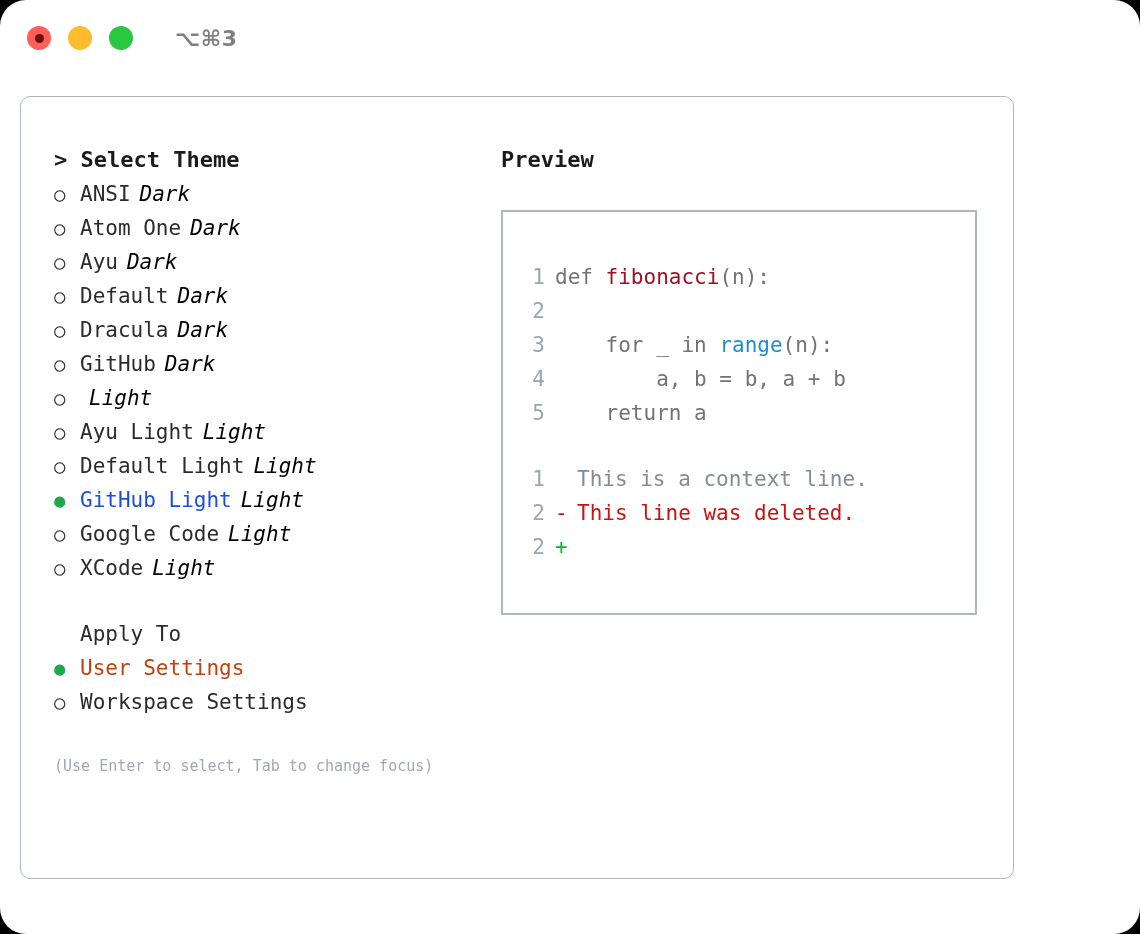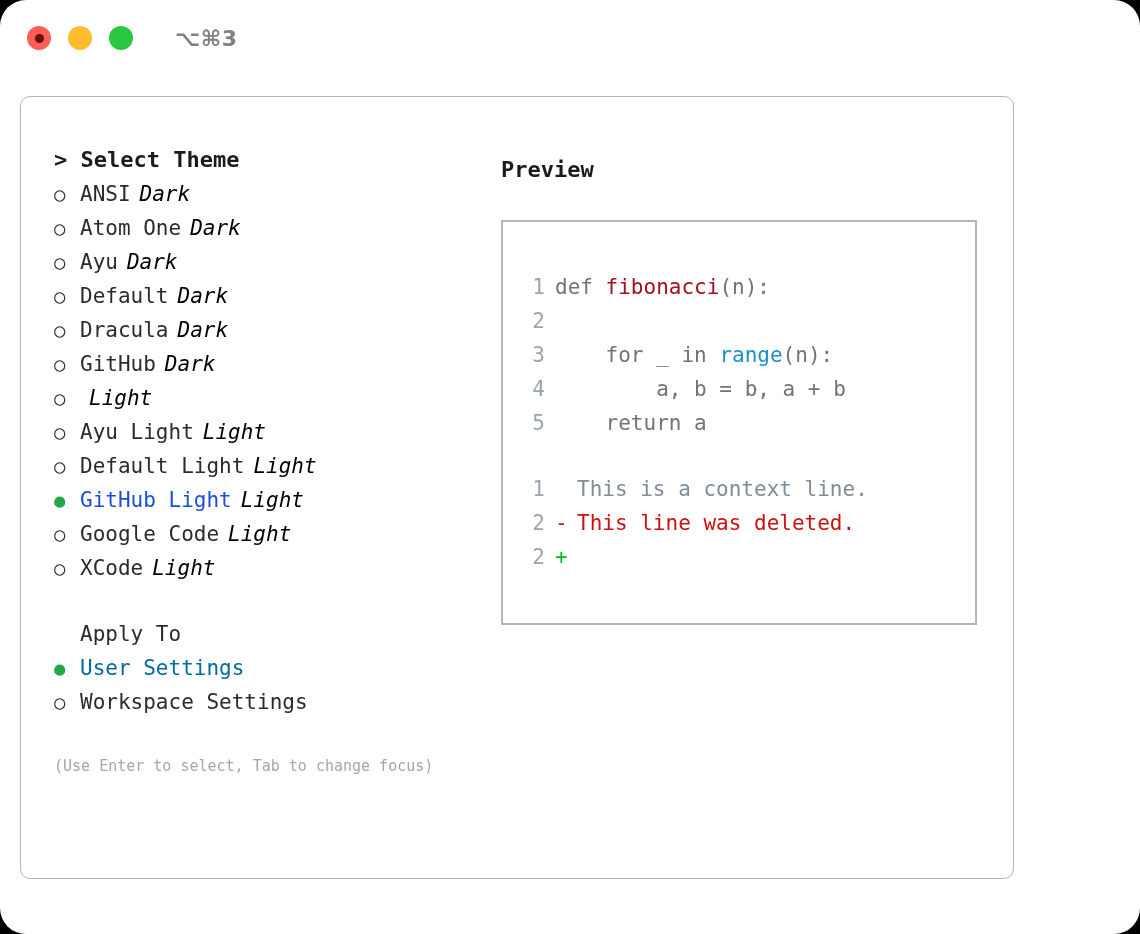--- a/index.html
+++ b/index.html
@@ -129,37 +129,37 @@
 
   .apply-title {
     font-size: 21px;
     color: #2b2b2b;
     line-height: 34px;
     margin-left: 26px;
     white-space: pre;
   }
 
   .apply-row .apply-name { color: #2b2b2b; }
-  .apply-row.selected .apply-name { color: #0369a1; }
+  .apply-row.selected .apply-name { color: #c2410c; }
 
   .spacer-lg { height: 32px; }
   .spacer-md { height: 30px; }
 
   .hint {
     font-size: 15px;
     color: #a0a8b4;
     line-height: 34px;
     width: 400px;
   }
 
   
   .right-col {
     position: absolute;
     left: 480px;
-    top: 56px;
+    top: 46px;
     width: 490px;
   }
 
   .preview-title {
     font-size: 22px;
     font-weight: 700;
     color: #1b1b1b;
     line-height: 34px;
     white-space: pre;
   }

